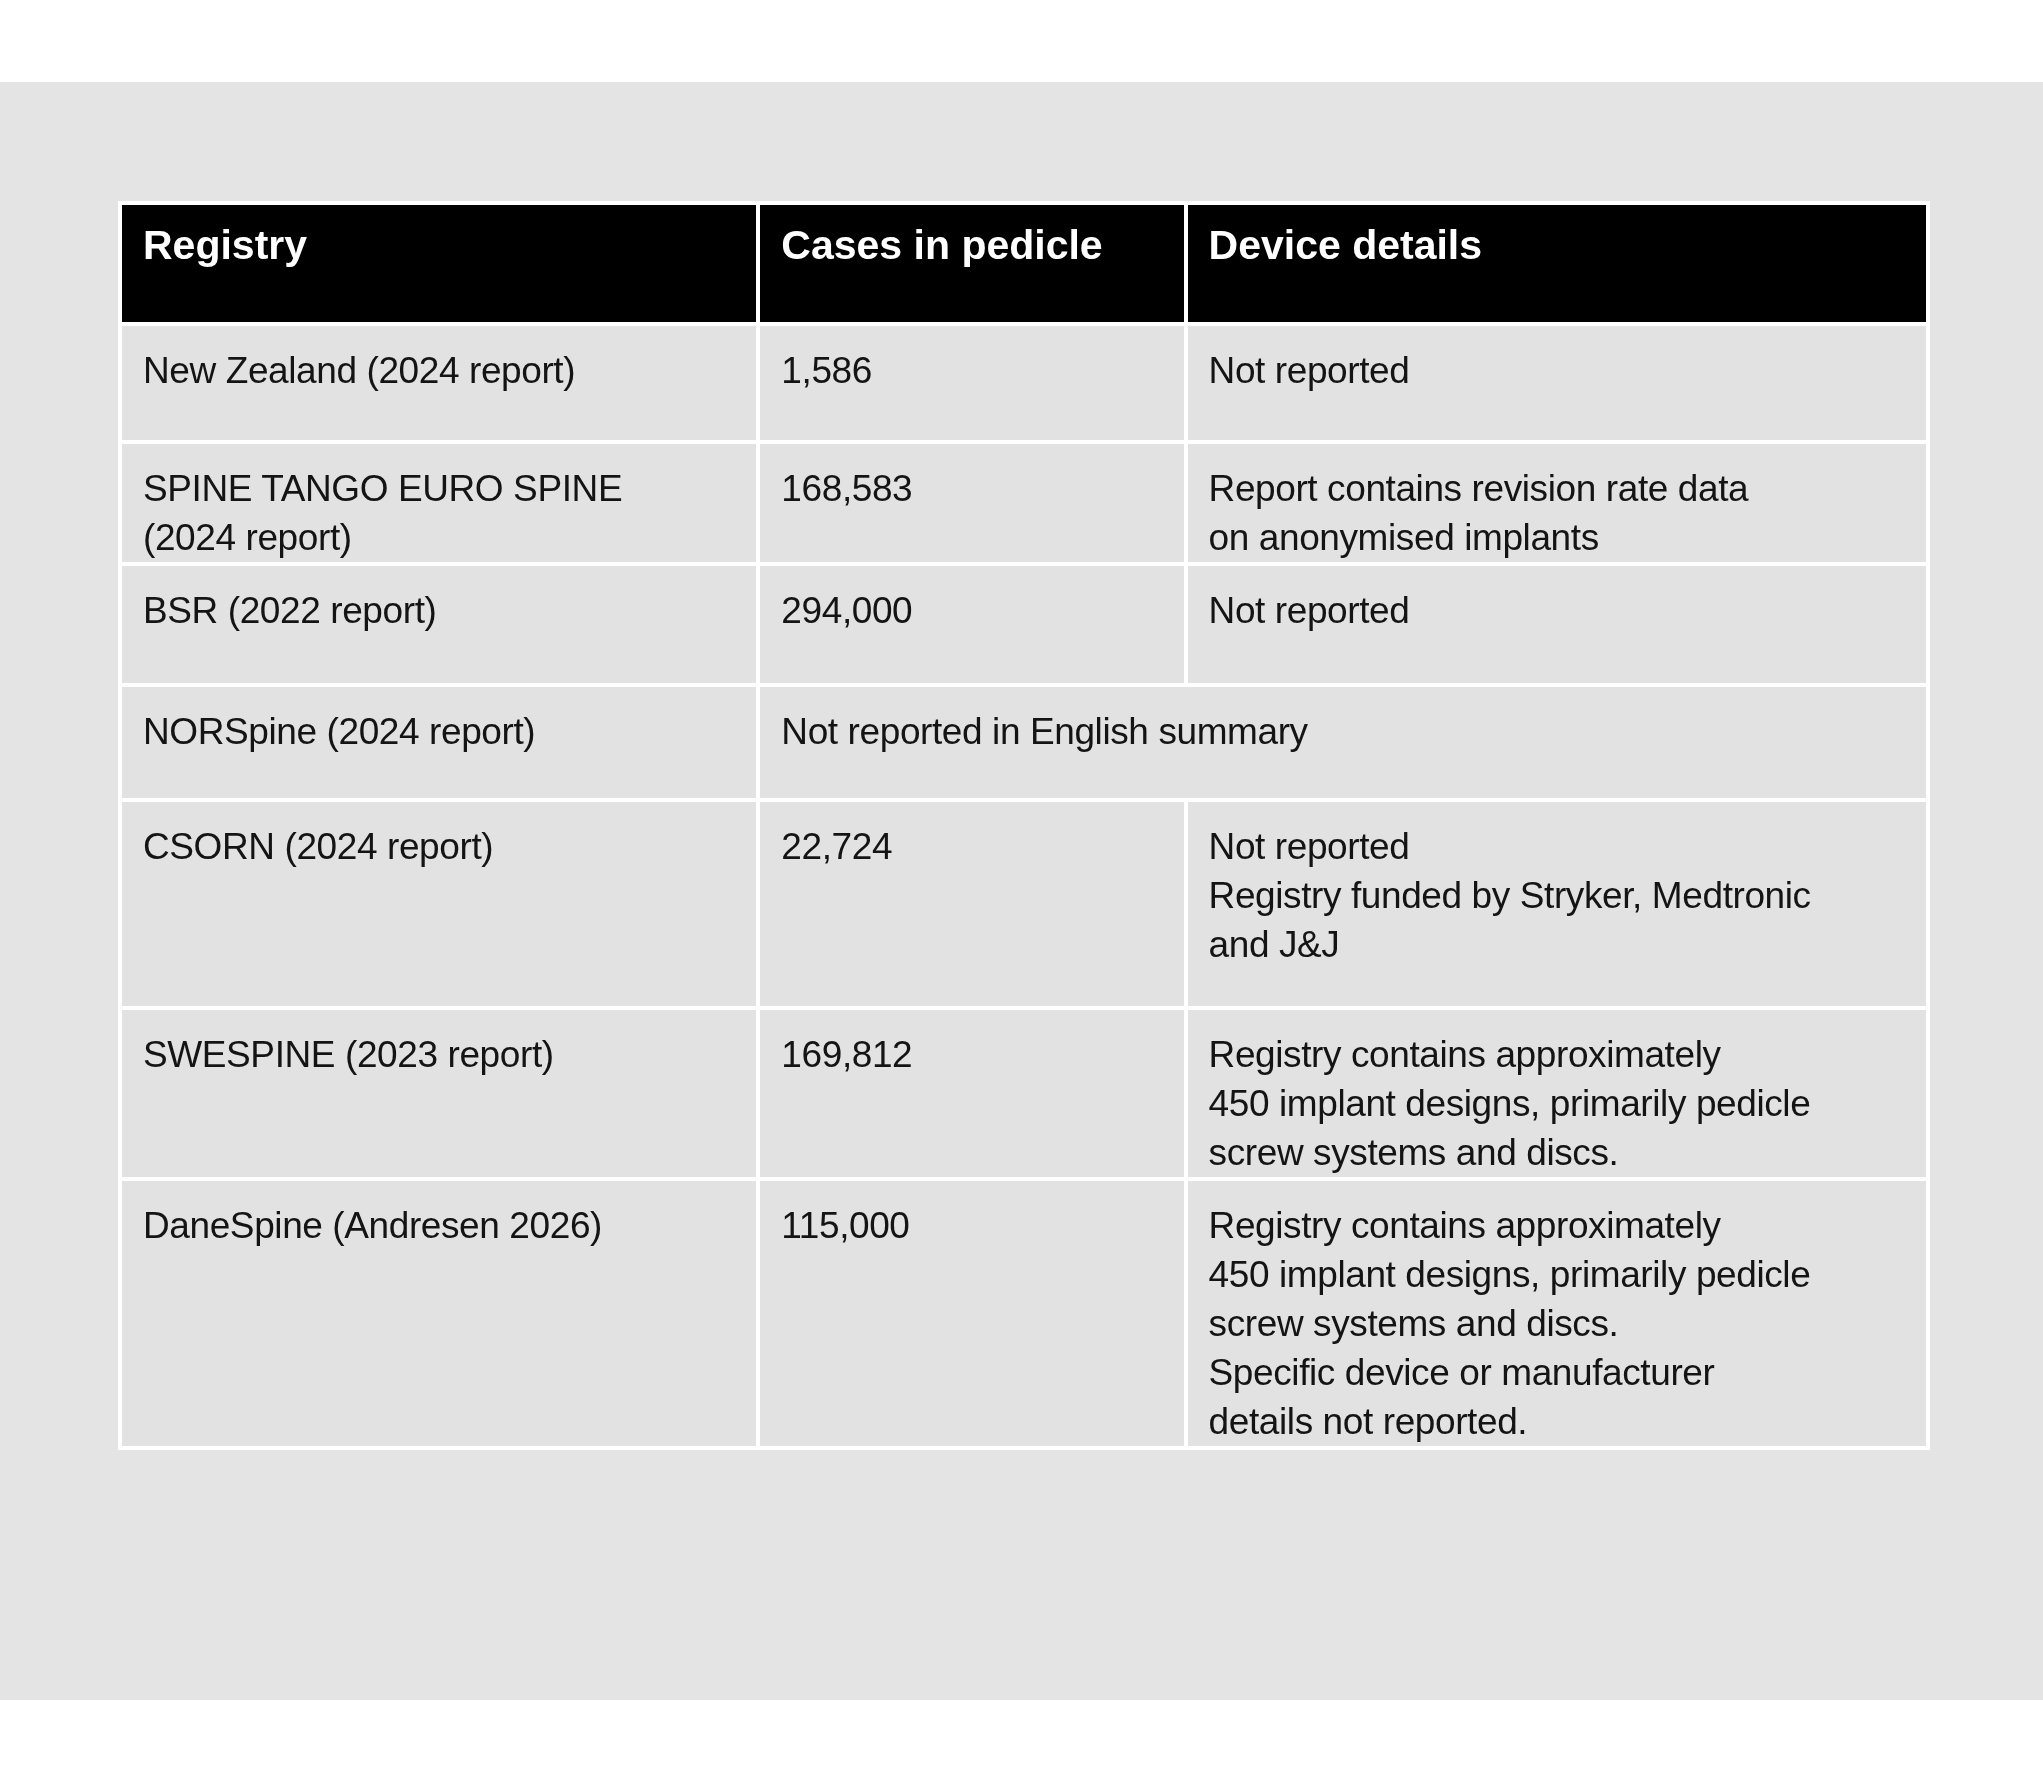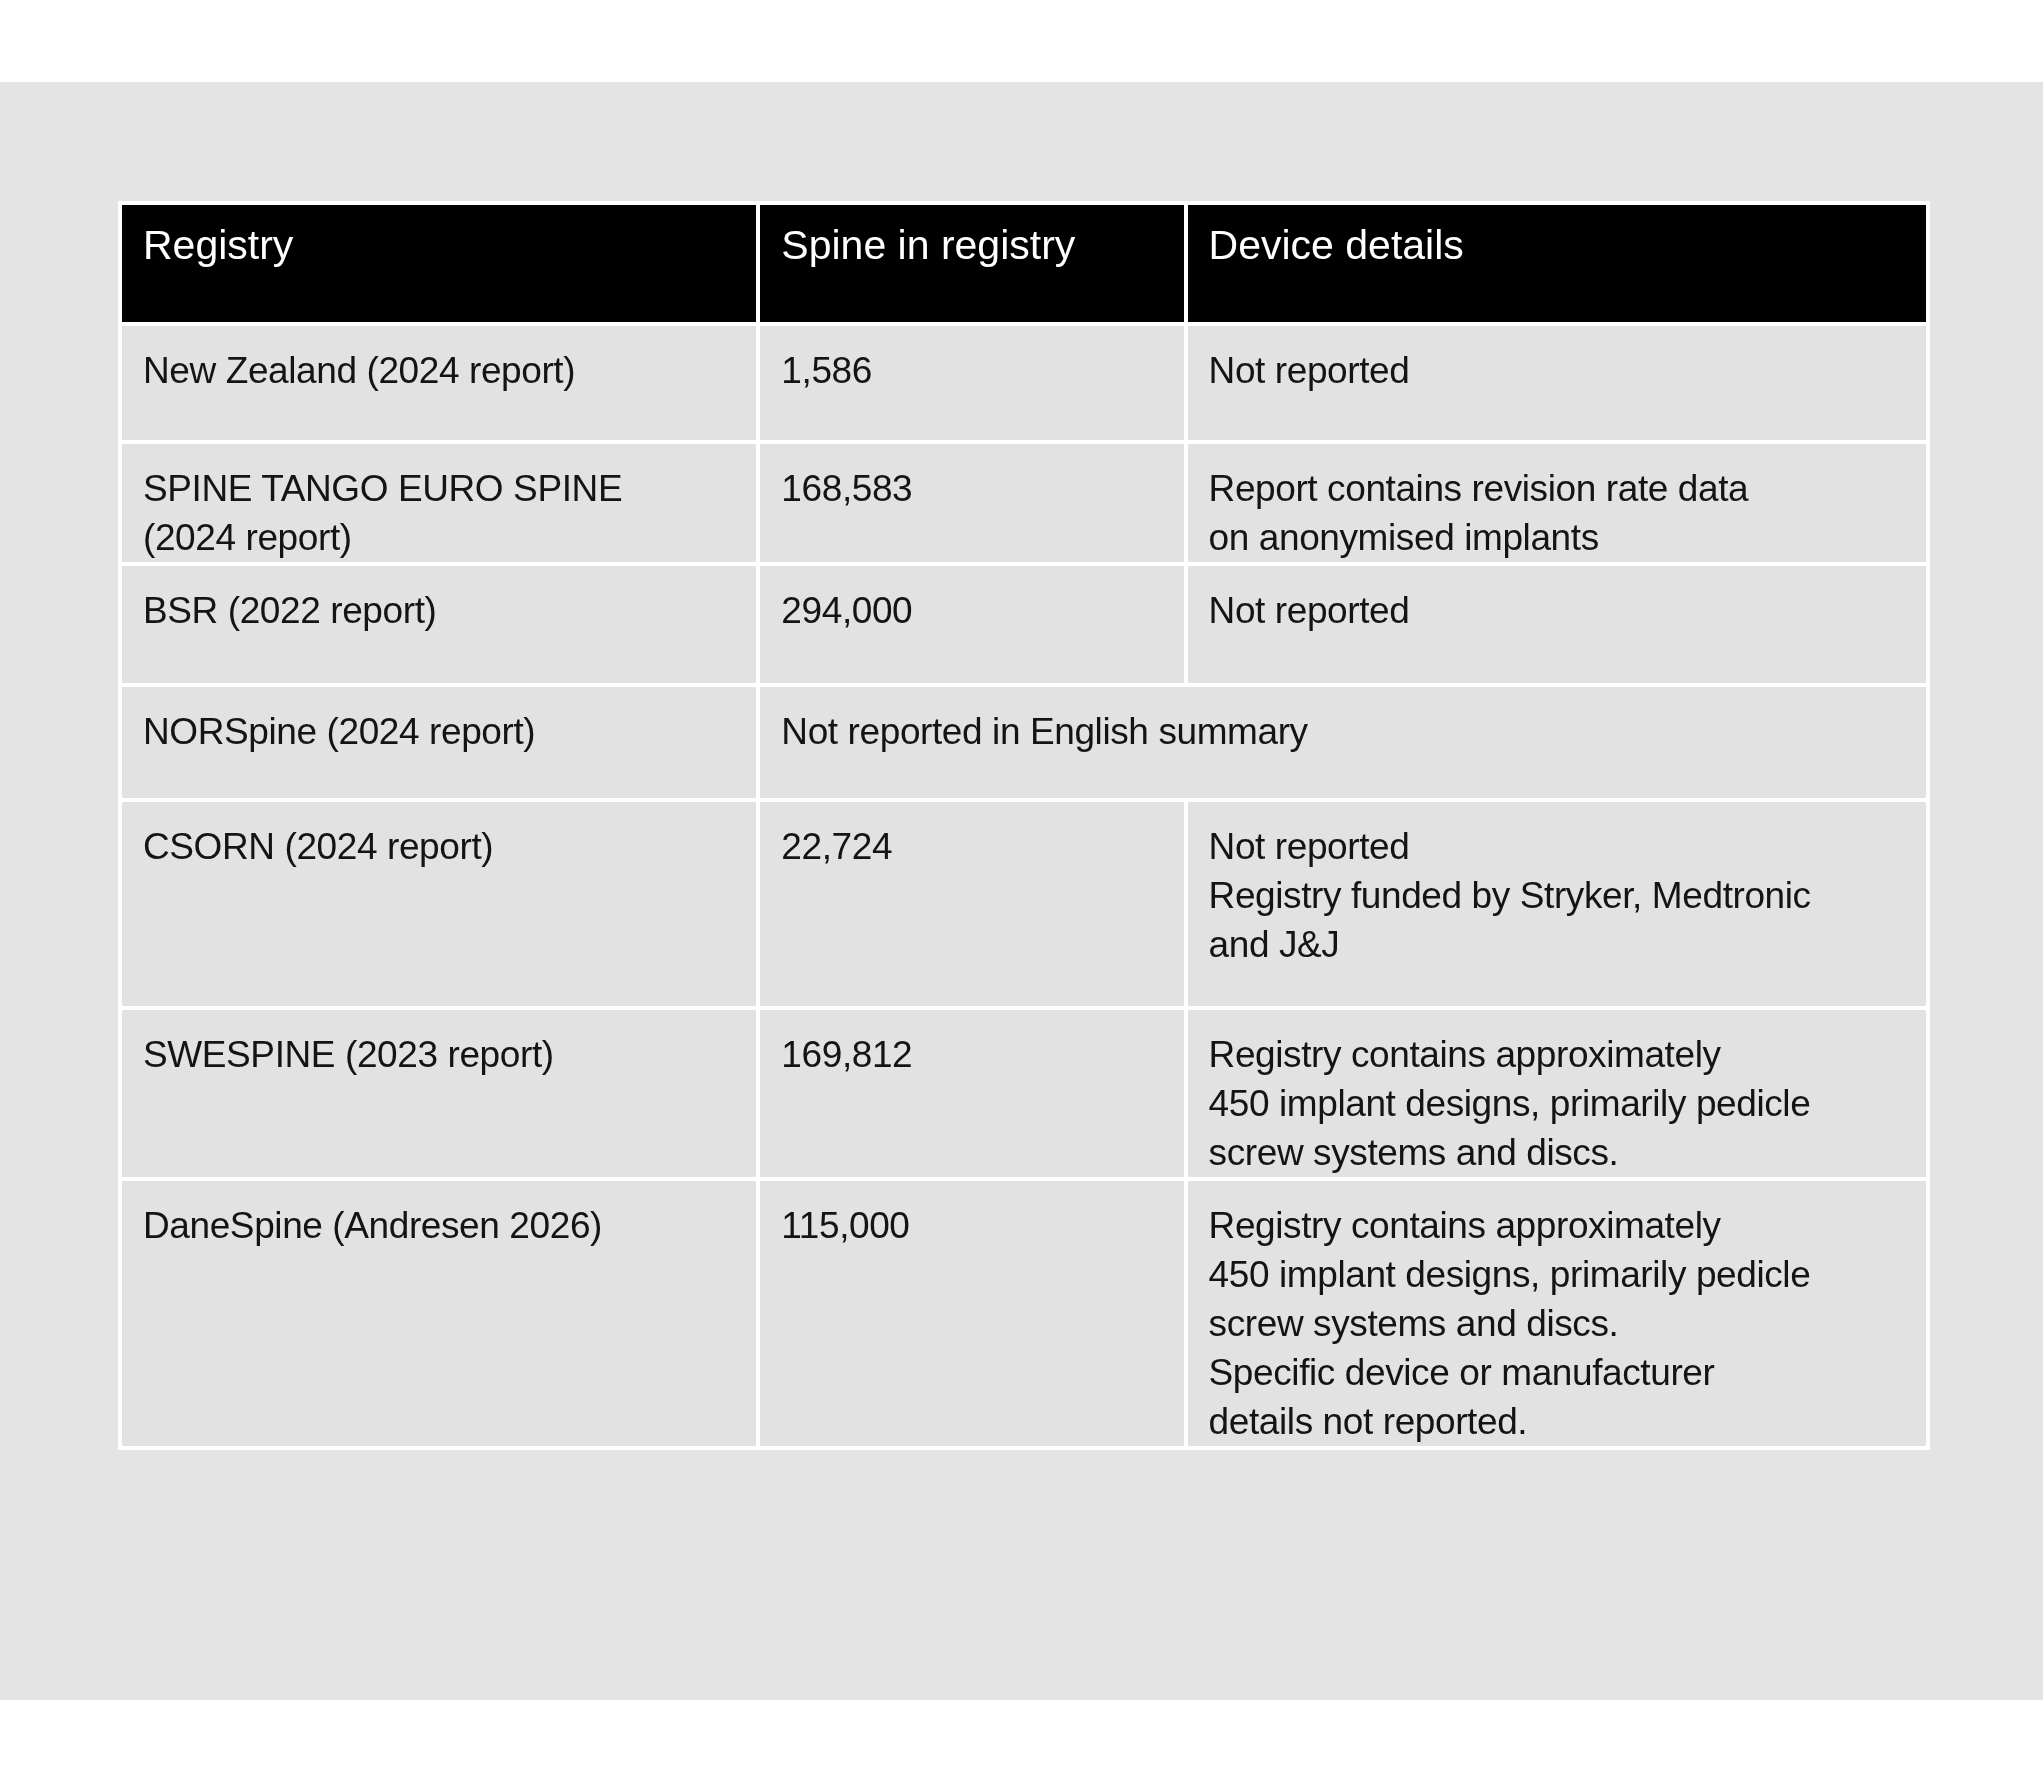--- a/index.html
+++ b/index.html
@@ -37,21 +37,21 @@
   col.c3 { width: 738px; }
   th, td {
     vertical-align: top;
     text-align: left;
     margin: 0;
   }
   th {
     background: #000000;
     color: #ffffff;
     font-size: 41px;
-    font-weight: normal;
+    font-weight: bold;
     padding: 16px 8px 0 21px;
     line-height: 49px;
     letter-spacing: 0px;
   }
   td {
     background: #e2e2e2;
     color: #141414;
     font-size: 37px;
     font-weight: normal;
     line-height: 49px;
@@ -76,21 +76,21 @@
 
 <table class="registry-table">
   <colgroup>
     <col class="c1">
     <col class="c2">
     <col class="c3">
   </colgroup>
   <tbody>
       <tr class="hrow">
     <th>Registry</th>
-    <th>Spine in registry</th>
+    <th>Cases in pedicle</th>
     <th>Device details</th>
   </tr>
   <tr class="r0">
     <td>New Zealand (2024 report)</td>
     <td>1,586</td>
     <td>Not reported</td>
   </tr>
   <tr class="r1">
     <td>SPINE TANGO EURO SPINE
 (2024 report)</td>

